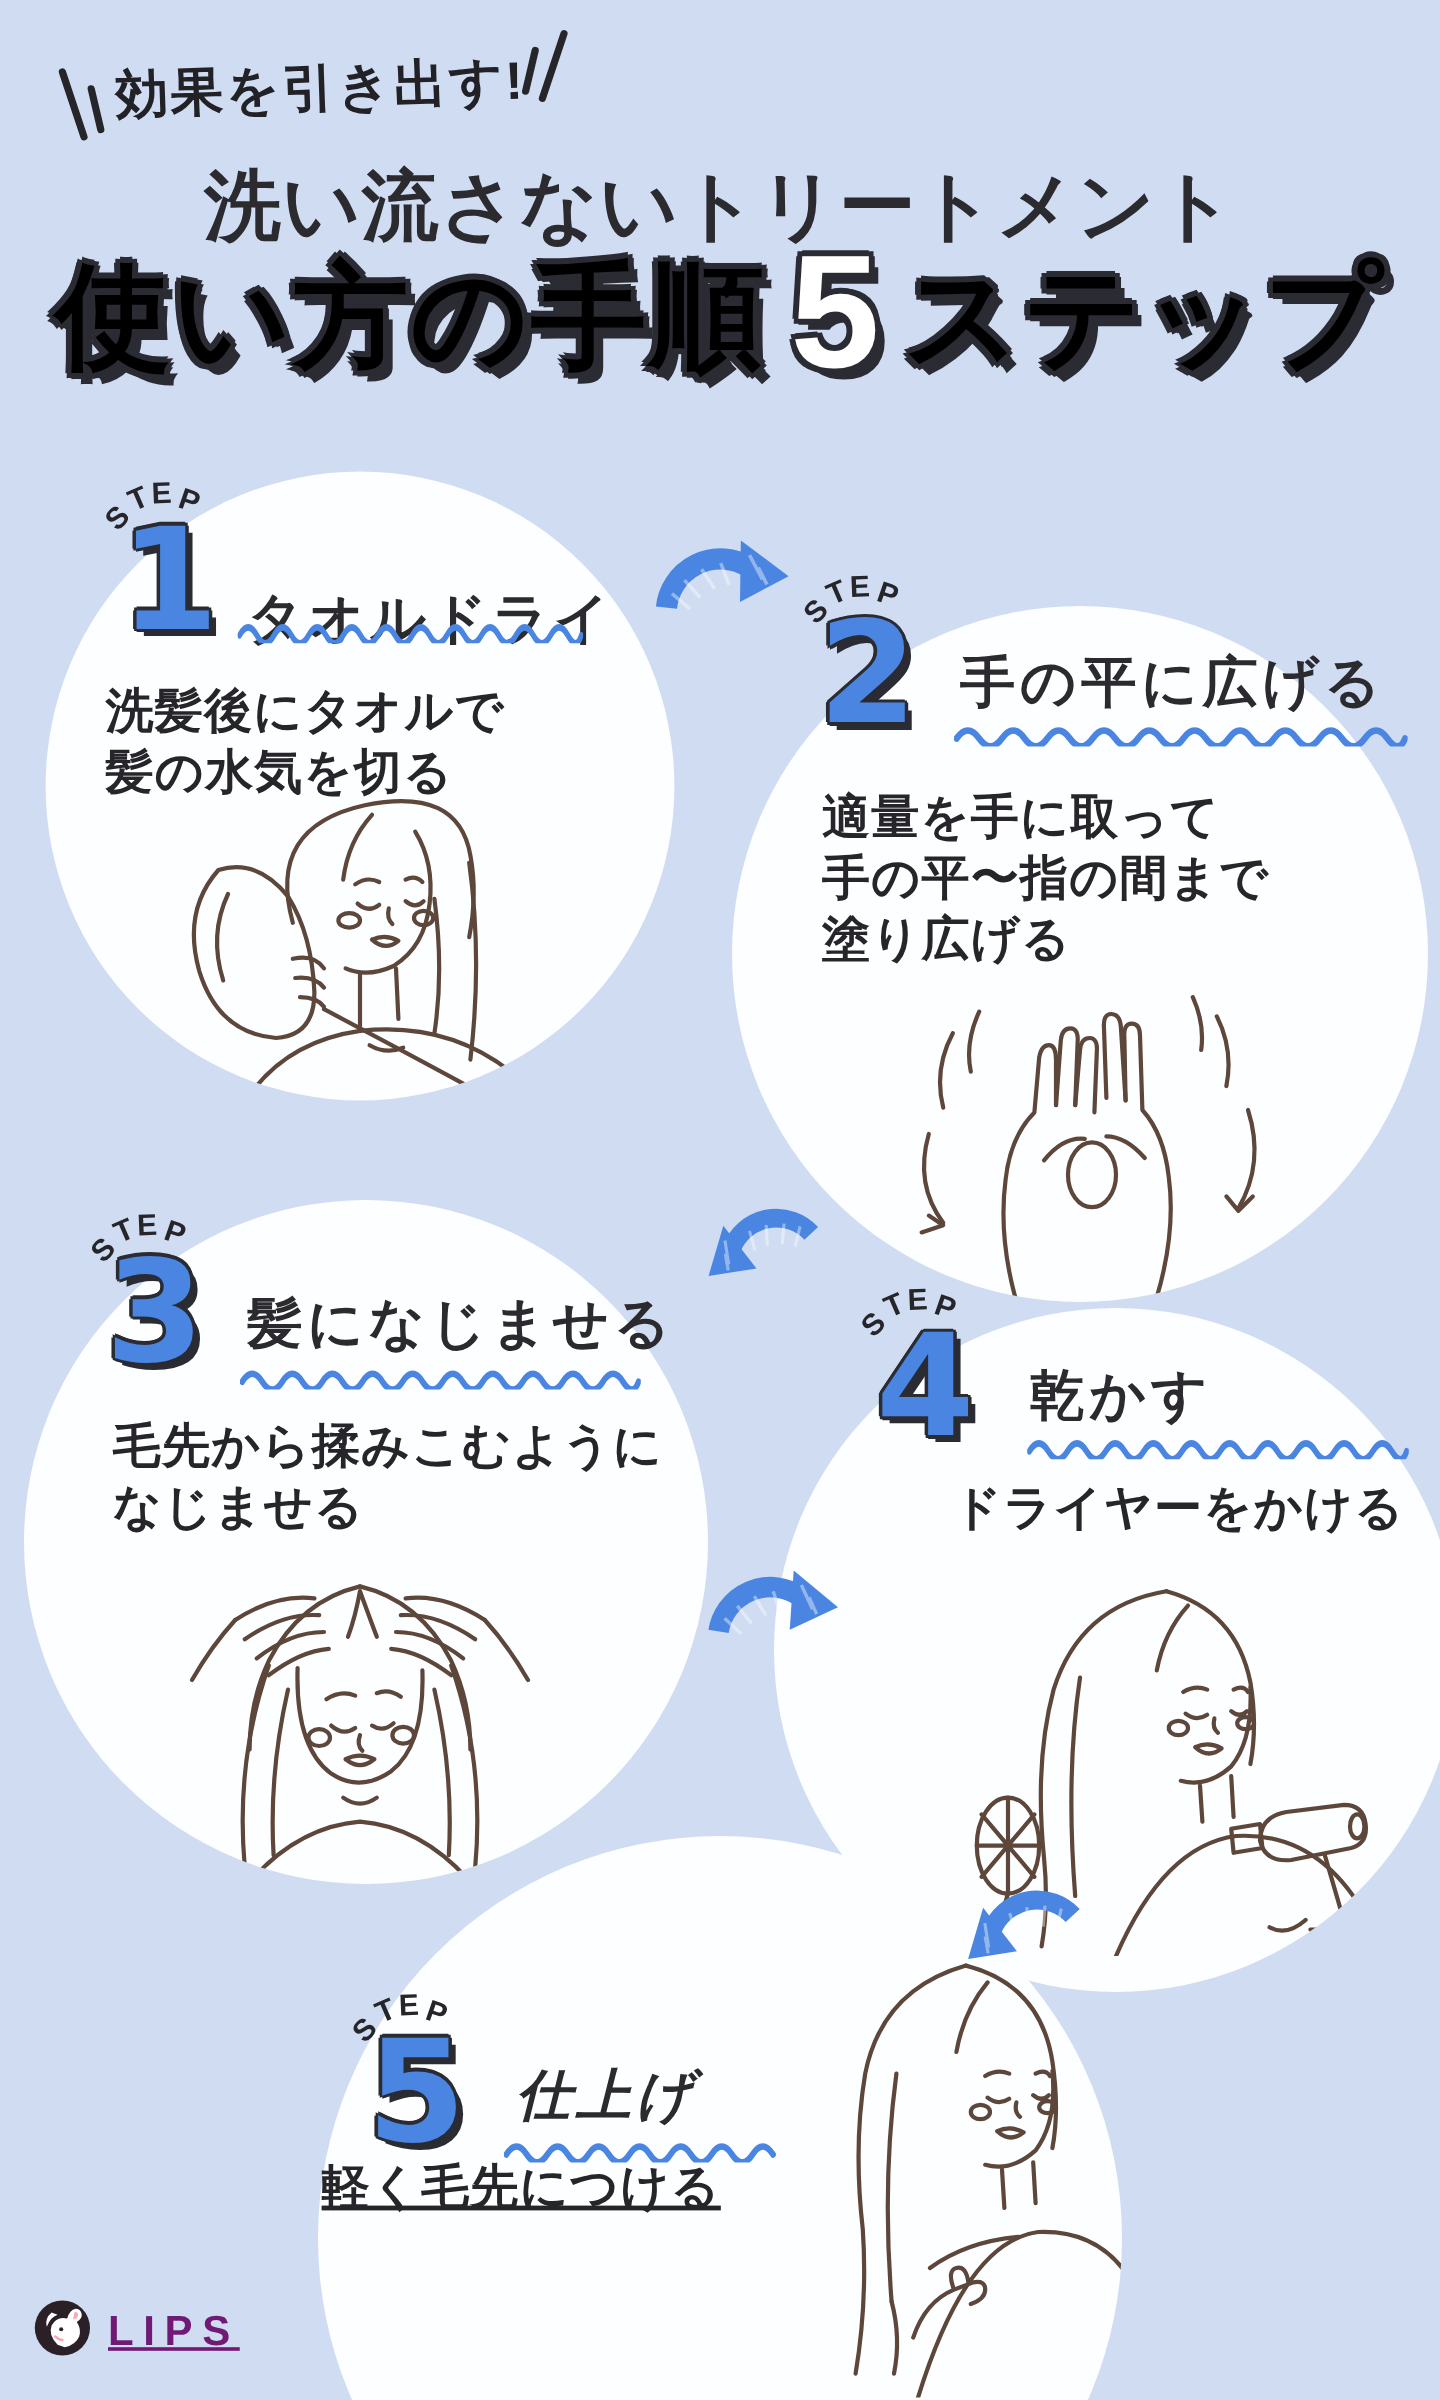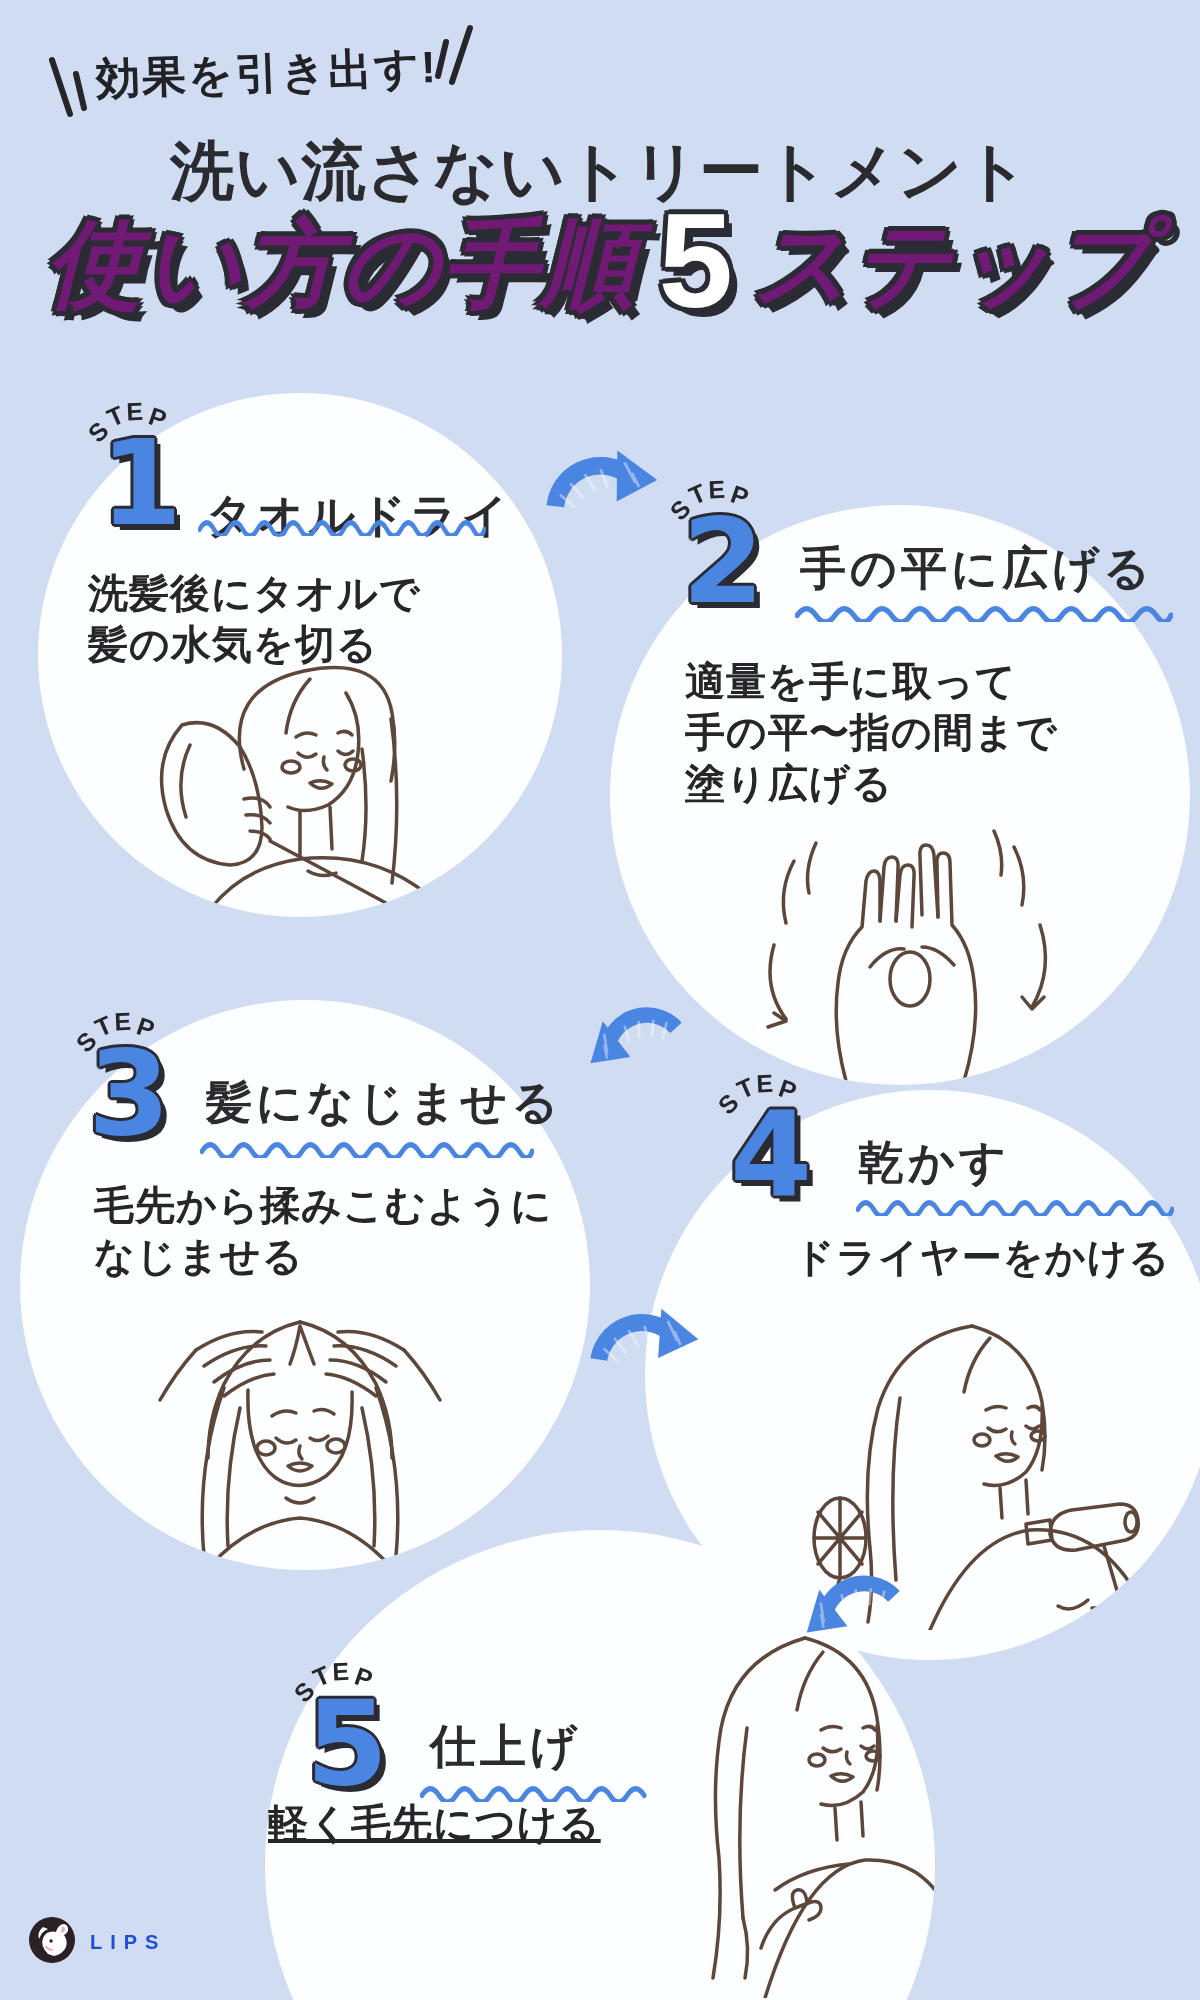--- a/index.html
+++ b/index.html
@@ -22,26 +22,25 @@
   .subtitle{
     position:absolute;left:0;right:0;top:128px;text-align:center;
     font-size:64px;font-weight:900;letter-spacing:1px;color:#2a2a2f;
   }
   .bigtitle{
     position:absolute;left:0;right:0;top:196px;height:140px;
     display:flex;justify-content:center;align-items:center;gap:10px;
     font-weight:900;
   }
   .bigtitle .blue{
-    font-size:96px;color:#701a75;letter-spacing:2px;
+    font-size:96px;color:#000000;letter-spacing:2px;
     text-shadow:
       -4px -4px 0 #2b2b33, 4px -4px 0 #2b2b33,-4px 4px 0 #2b2b33,4px 4px 0 #2b2b33,
       -5px 0 0 #2b2b33,5px 0 0 #2b2b33,0 -5px 0 #2b2b33,0 5px 0 #2b2b33,
       8px 9px 0 #2b2b33;
-    font-style: italic;
   }
   .bigtitle .white5{
     font-size:134px;color:#ffffff;margin:0 10px;transform:translateY(-6px);
     text-shadow:
       -4px -4px 0 #2b2b33, 4px -4px 0 #2b2b33,-4px 4px 0 #2b2b33,4px 4px 0 #2b2b33,
       -5px 0 0 #2b2b33,5px 0 0 #2b2b33,0 -5px 0 #2b2b33,0 5px 0 #2b2b33,
       8px 9px 0 #2b2b33;
   }
   
   .circle{position:absolute;border-radius:50%;background:#fdfeff;overflow:hidden;z-index:1;}
@@ -68,21 +67,21 @@
   .b2{left:668px;top:474px;}
   .b3{left:74px;top:1006px;}
   .b4{left:716px;top:1068px;}
   .b5{left:292px;top:1656px;}
   
   .stitle{position:absolute;z-index:3;font-size:46px;font-weight:700;letter-spacing:4px;color:#2b2b2f;}
   .t1{left:206px;top:455px;margin-top:30px;}
   .t2{left:800px;top:538px;}
   .t3{left:206px;top:1072px;}
   .t4{left:858px;top:1132px;}
-  .t5{left:430px;top:1716px;}
+  .t5{left:430px;top:1716px;font-style:italic;}
   .wave{position:absolute;z-index:3;height:22px;}
   .wave path{stroke:#4a85e2;stroke-width:5;fill:none;stroke-linecap:round;}
   .w1{left:198px;top:514px;width:288px;}
   .w2{left:795px;top:600px;width:378px;}
   .w3{left:200px;top:1136px;width:334px;}
   .w4{left:856px;top:1194px;width:318px;}
   .w5{left:420px;top:1780px;width:228px;}
   .sbody{position:absolute;z-index:3;font-size:40px;font-weight:800;line-height:1.28;color:#26262a;letter-spacing:1px;}
   .d1{left:88px;top:568px;}
   .d2{left:685px;top:656px;}
@@ -100,21 +99,21 @@
   .illu{position:absolute;}
   .illu svg{display:block;width:100%;height:100%;}
   .illu path,.illu ellipse,.illu line,.illu circle{stroke:#5d463a;stroke-width:3.5;fill:none;stroke-linecap:round;stroke-linejoin:round;}
   .i1{left:56px;top:256px;width:420px;height:262px;}
   .i2{left:118px;top:292px;width:352px;height:286px;}
   .i3{left:80px;top:288px;width:400px;height:280px;}
   .i4{left:45px;top:208px;width:470px;height:332px;}
   .i5{left:390px;top:88px;width:290px;height:380px;}
   
   .footer{position:absolute;left:28px;top:1916px;display:flex;align-items:center;gap:14px;z-index:3;}
-  .logo-text{font-size:20px;font-weight:900;letter-spacing:8px;color:#1d4ed8;}
+  .logo-text{font-size:35px;font-weight:900;letter-spacing:8px;color:#701a75;text-decoration:underline;}
 </style>
 </head>
 <body>
 
 <div class="page">
 
   <div class="slash slash-left">
     <svg width="44" height="64" viewBox="0 0 44 64">
       <path d="M8,4 L26,58" stroke="#26262a" stroke-width="6" stroke-linecap="round" fill="none"></path>
       <path d="M32,18 L40,52" stroke="#26262a" stroke-width="6" stroke-linecap="round" fill="none"></path>

